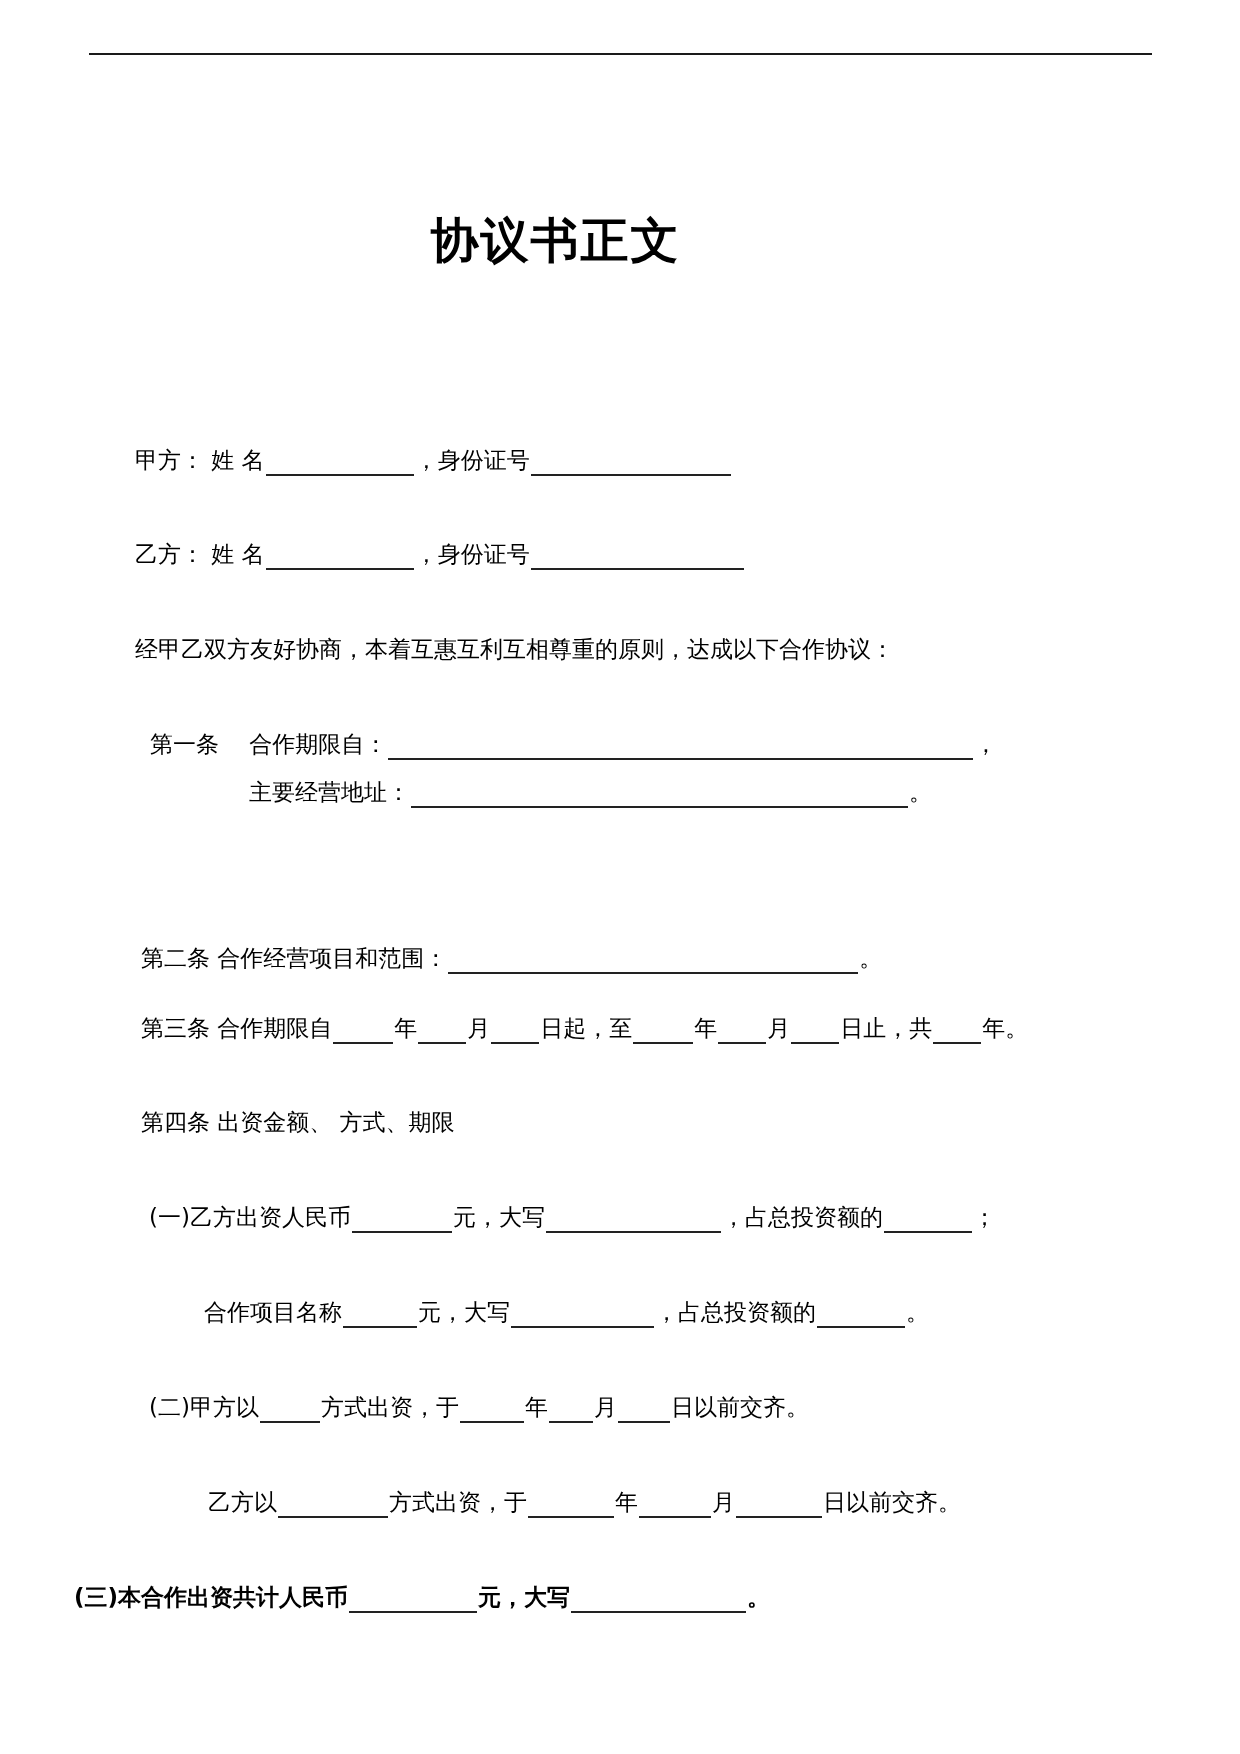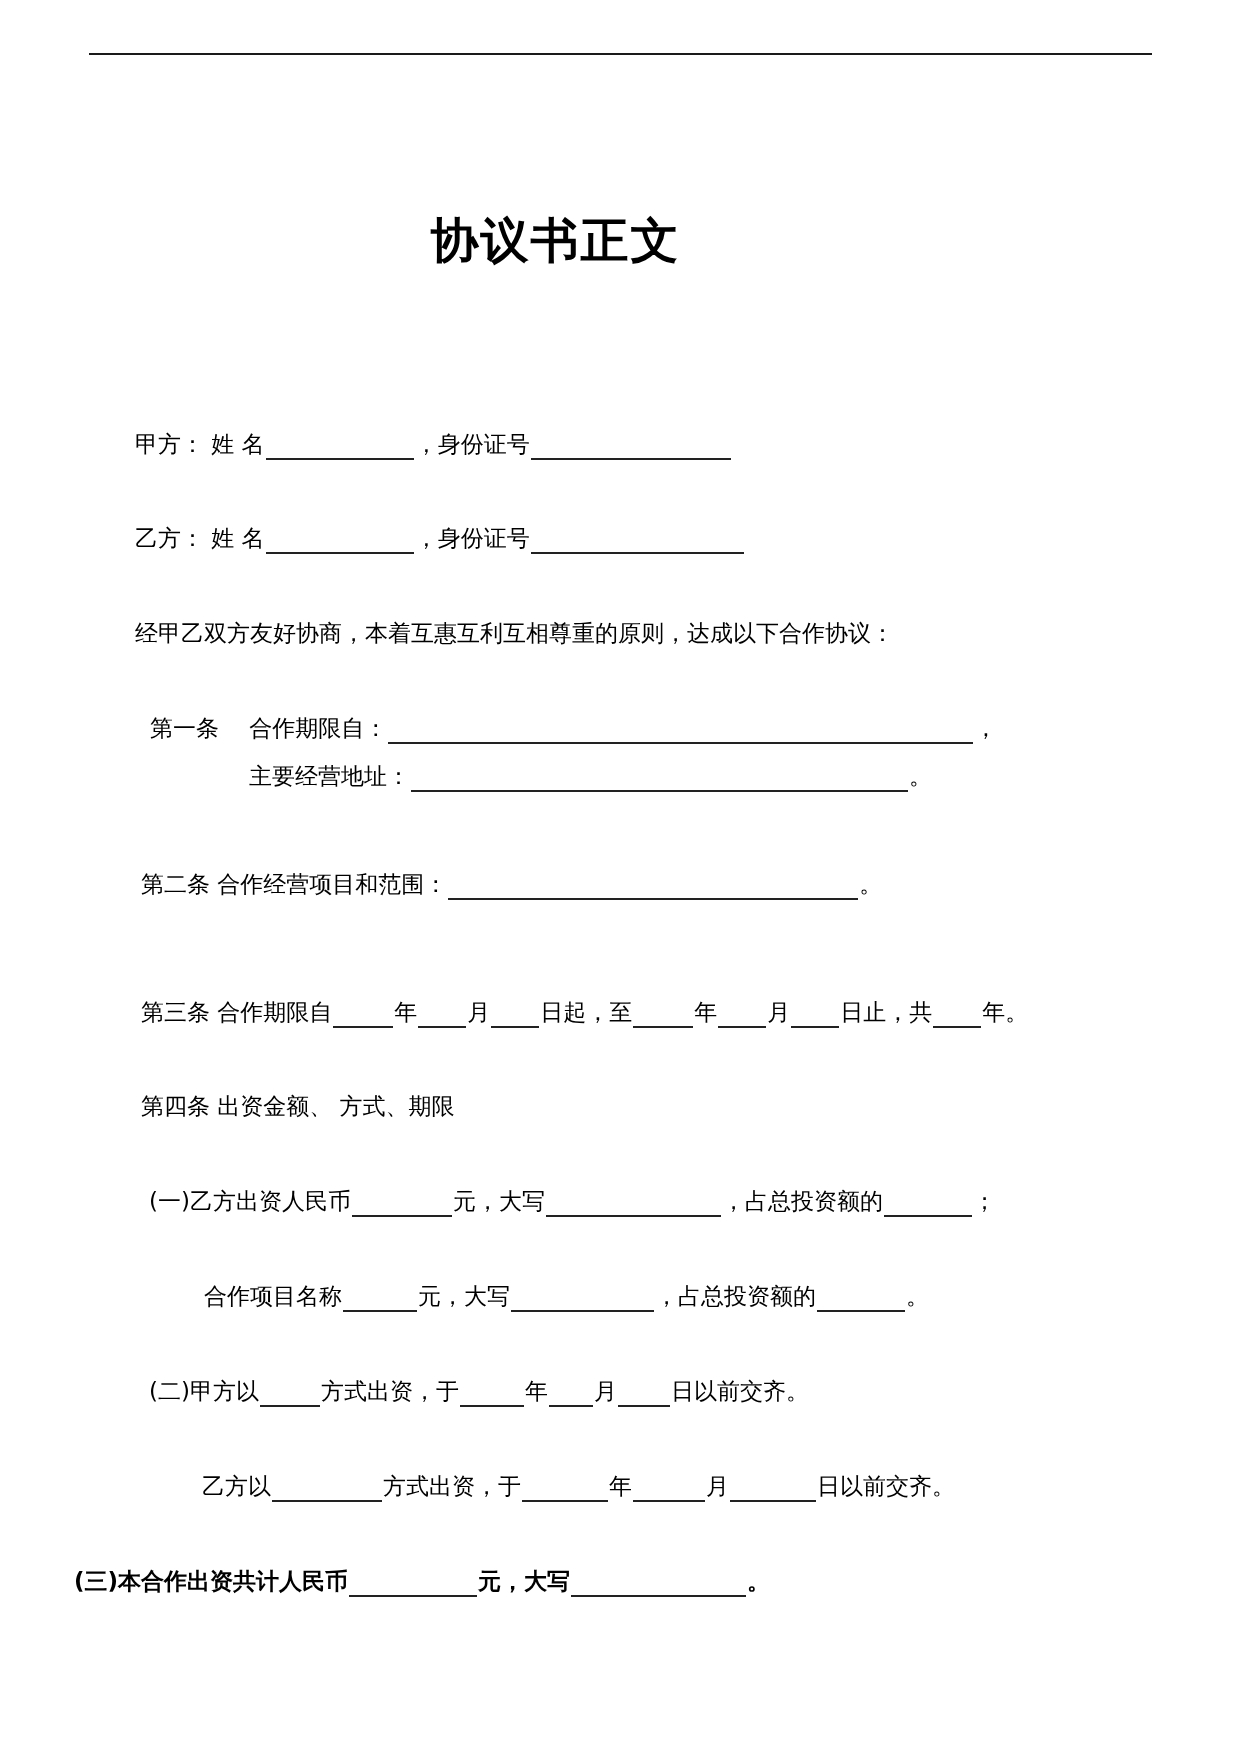--- a/index.html
+++ b/index.html
@@ -2,35 +2,35 @@
 <html><head>
 <meta charset="utf-8">
 <style>
   html, body { margin: 0; padding: 0; background: #ffffff; }
   body { width: 1240px; height: 1754px; position: relative; overflow: hidden;
          font-family: "DejaVu Sans", "Liberation Sans", sans-serif; color: #000; }
   .rule { position: absolute; left: 89px; top: 53px; width: 1063px; height: 2px; background: #1a1a1a; }
   .title { position: absolute; left: 0; width: 1111px; top: 210px; text-align: center;
            font-size: 48px; font-weight: bold; letter-spacing: 2px; line-height: 60px; }
   .line { position: absolute; font-size: 23px; line-height: 32px; white-space: nowrap; height: 32px; }
-  .seg { display: inline-block; vertical-align: bottom; }
+  .seg { display: inline-block; vertical-align: bottom; margin-top: 16px; }
   .blank { display: inline-block; vertical-align: bottom; height: 24px; border-bottom: 2px solid #222; margin: 0 1px; }
 </style>
 </head>
 <body>
 
 <div class="rule"></div>
 <div class="title">协议书正文</div>
 <div id="body-lines">
     <div class="line" style="left: 135px; top: 428px;"><span class="seg">甲方： 姓 名</span><span class="blank" style="width: 148px;"></span><span class="seg">，身份证号</span><span class="blank" style="width: 200px;"></span></div>
     <div class="line" style="left: 135px; top: 522px;"><span class="seg">乙方： 姓 名</span><span class="blank" style="width: 148px;"></span><span class="seg">，身份证号</span><span class="blank" style="width: 213px;"></span></div>
     <div class="line" style="left: 135px; top: 617px;"><span class="seg">经甲乙双方友好协商，本着互惠互利互相尊重的原则，达成以下合作协议：</span></div>
     <div class="line" style="left: 150px; top: 712px;"><span class="seg">第一条　 合作期限自：</span><span class="blank" style="width: 585px;"></span><span class="seg">，</span></div>
     <div class="line" style="left: 249px; top: 760px;"><span class="seg">主要经营地址：</span><span class="blank" style="width: 497px;"></span><span class="seg">。</span></div>
-    <div class="line" style="left: 141px; top: 868px;"><span class="seg">第二条 合作经营项目和范围：</span><span class="blank" style="width: 410px;"></span><span class="seg">。</span></div>
+    <div class="line" style="left: 141px; top: 926px;"><span class="seg">第二条 合作经营项目和范围：</span><span class="blank" style="width: 410px;"></span><span class="seg">。</span></div>
     <div class="line" style="left: 141px; top: 996px;"><span class="seg">第三条 合作期限自</span><span class="blank" style="width: 60px;"></span><span class="seg">年</span><span class="blank" style="width: 48px;"></span><span class="seg">月</span><span class="blank" style="width: 48px;"></span><span class="seg">日起，至</span><span class="blank" style="width: 60px;"></span><span class="seg">年</span><span class="blank" style="width: 48px;"></span><span class="seg">月</span><span class="blank" style="width: 48px;"></span><span class="seg">日止，共</span><span class="blank" style="width: 48px;"></span><span class="seg">年。</span></div>
     <div class="line" style="left: 141px; top: 1090px;"><span class="seg">第四条 出资金额、 方式、期限</span></div>
     <div class="line" style="left: 149px; top: 1185px;"><span class="seg">(一)乙方出资人民币</span><span class="blank" style="width: 100px;"></span><span class="seg">元，大写</span><span class="blank" style="width: 175px;"></span><span class="seg">，占总投资额的</span><span class="blank" style="width: 88px;"></span><span class="seg">；</span></div>
     <div class="line" style="left: 204px; top: 1280px;"><span class="seg">合作项目名称</span><span class="blank" style="width: 74px;"></span><span class="seg">元，大写</span><span class="blank" style="width: 143px;"></span><span class="seg">，占总投资额的</span><span class="blank" style="width: 88px;"></span><span class="seg">。</span></div>
     <div class="line" style="left: 149px; top: 1375px;"><span class="seg">(二)甲方以</span><span class="blank" style="width: 60px;"></span><span class="seg">方式出资，于</span><span class="blank" style="width: 64px;"></span><span class="seg">年</span><span class="blank" style="width: 44px;"></span><span class="seg">月</span><span class="blank" style="width: 52px;"></span><span class="seg">日以前交齐。</span></div>
-    <div class="line" style="left: 202px; top: 1470px;"><span class="seg">乙方以</span><span class="blank" style="width: 110px;"></span><span class="seg">方式出资，于</span><span class="blank" style="width: 86px;"></span><span class="seg">年</span><span class="blank" style="width: 72px;"></span><span class="seg">月</span><span class="blank" style="width: 86px;"></span><span class="seg">日以前交齐。</span></div>
+    <div class="line" style="left: 208px; top: 1470px;"><span class="seg">乙方以</span><span class="blank" style="width: 110px;"></span><span class="seg">方式出资，于</span><span class="blank" style="width: 86px;"></span><span class="seg">年</span><span class="blank" style="width: 72px;"></span><span class="seg">月</span><span class="blank" style="width: 86px;"></span><span class="seg">日以前交齐。</span></div>
     <div class="line" style="left: 74px; top: 1565px; font-weight: bold;"><span class="seg">(三)本合作出资共计人民币</span><span class="blank" style="width: 128px;"></span><span class="seg">元，大写</span><span class="blank" style="width: 175px;"></span><span class="seg">。</span></div>
   </div>
 
 </body></html>

